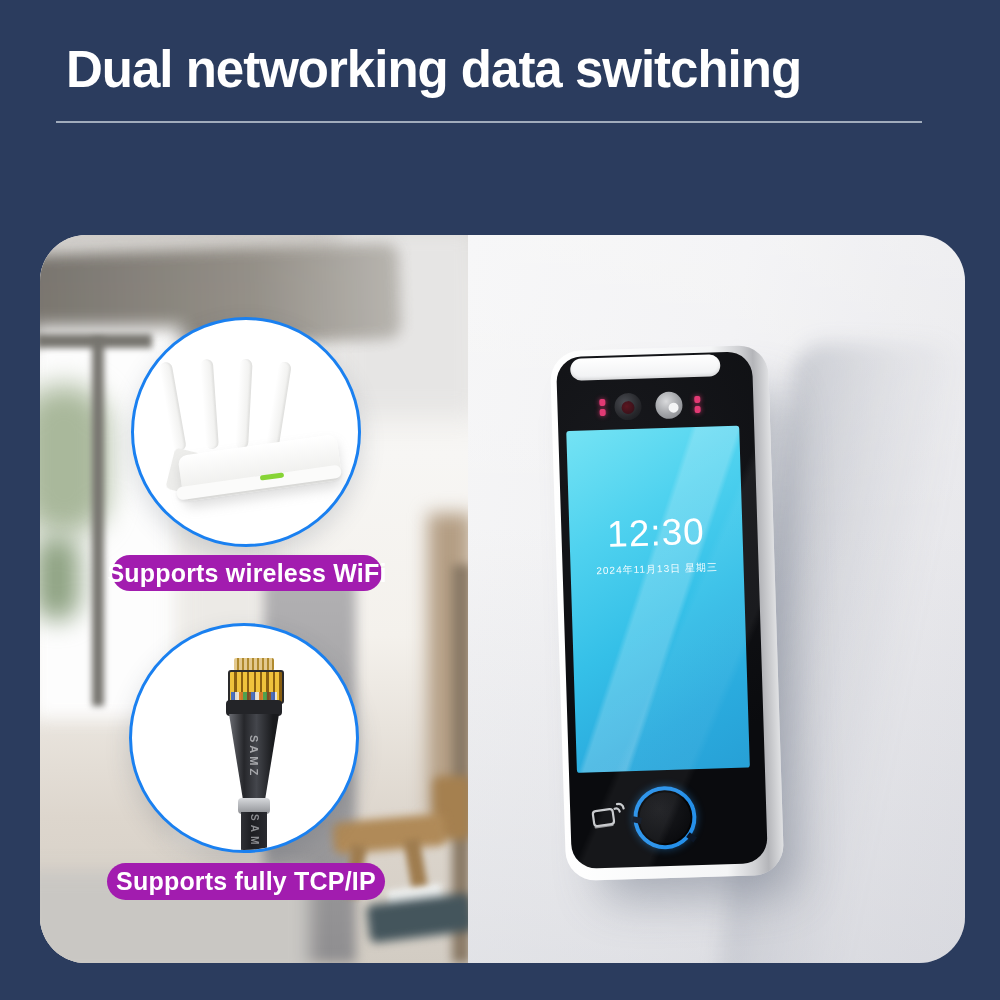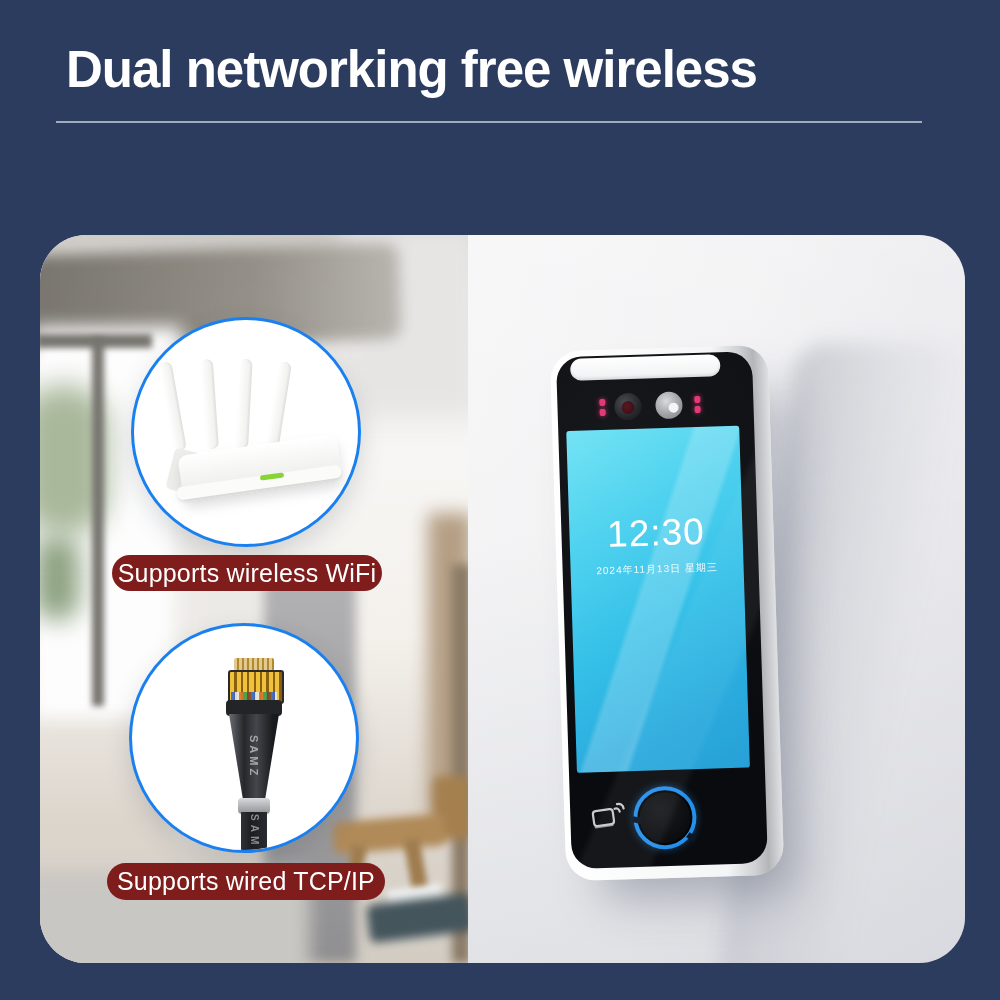--- a/index.html
+++ b/index.html
@@ -36,21 +36,21 @@
   .ph-chairleg1{left:308px;top:610px;width:15px;height:52px;background:#9f7c4e;filter:blur(3px);transform:rotate(8deg);}
   .ph-chairleg2{left:368px;top:604px;width:16px;height:54px;background:#9f7c4e;filter:blur(3px);transform:rotate(-10deg);}
   .ph-rug{left:-20px;top:636px;width:290px;height:110px;background:#c9c7c3;filter:blur(9px);}
   .ph-paper{left:348px;top:652px;width:54px;height:20px;background:#eef0ef;filter:blur(3px);transform:rotate(-8deg);}
   .ph-teal{left:328px;top:664px;width:104px;height:38px;background:#44555c;filter:blur(5px);transform:rotate(-7deg);border-radius:6px;}
 
   
   .feat-circle{border-radius:50%;background:#ffffff;border:3px solid #1a80f0;overflow:hidden;box-shadow:0 10px 24px rgba(60,70,90,.18);}
   .circle-wifi{left:91px;top:82px;width:224px;height:224px;}
   .circle-eth{left:89px;top:388px;width:224px;height:224px;}
-  .badge{background:#7f1d1d;border-radius:19px;color:#ffffff;font-size:25px;font-weight:400;display:flex;align-items:center;justify-content:center;letter-spacing:.2px;white-space:nowrap;}
+  .badge{background:#a21caf;border-radius:19px;color:#ffffff;font-size:25px;font-weight:700;display:flex;align-items:center;justify-content:center;letter-spacing:.2px;white-space:nowrap;}
   .badge-wifi{left:72px;top:320px;width:270px;height:36px;}
   .badge-eth{left:67px;top:628px;width:278px;height:37px;}
 
   
   .antenna{position:absolute;width:13px;height:90px;background:linear-gradient(90deg,#ffffff,#eeeeec);border-radius:7px;box-shadow:inset -2px 0 2px rgba(0,0,0,.06);transform-origin:50% 100%;}
   .router-body{position:absolute;left:46px;top:125px;width:160px;height:46px;border-radius:9px;background:linear-gradient(180deg,#ffffff,#f1f1ef 65%,#e7e7e5);transform:rotate(-8deg);box-shadow:0 7px 12px rgba(140,140,140,.28);}
   .router-edge{position:absolute;left:42px;top:156px;width:166px;height:13px;border-radius:6px;background:#fbfbfa;transform:rotate(-8deg);box-shadow:0 2px 3px rgba(0,0,0,.08);}
   .router-wedge{position:absolute;left:36px;top:130px;width:26px;height:42px;background:#ededeb;transform:rotate(14deg);border-radius:5px;filter:blur(.5px);}
   .router-led{position:absolute;left:126px;top:154px;width:24px;height:5px;border-radius:3px;background:#86d435;transform:rotate(-8deg);}
 
@@ -92,21 +92,21 @@
       background:radial-gradient(circle at 40% 35%,#1a1b1f 0%,#0b0c0f 70%);
       box-shadow:0 0 9px rgba(37,144,234,.45),inset 0 0 0 2px rgba(0,0,0,.65);}
   .fp-gap1{position:absolute;left:-5px;top:26px;width:9px;height:6px;background:#0c1626;transform:rotate(14deg);}
   .fp-gap2{position:absolute;right:-3px;bottom:4px;width:9px;height:6px;background:#0c1626;transform:rotate(38deg);}
 </style>
 </head>
 <body>
 
 <div class="stage">
 
-  <div class="abs title">Dual networking free wireless</div>
+  <div class="abs title">Dual networking data switching</div>
   <div class="abs divider"></div>
   <div class="abs desc">
   </div>
 
   <div class="abs collage">
 
     <div class="leftphoto">
       <div class="blur ph-base"></div>
       <div class="blur ph-ceilr"></div>
       <div class="blur ph-beam"></div>
@@ -148,21 +148,21 @@
         <div class="eth-shoulder"></div>
         <div class="eth-body">
           <span>SAMZ</span>
         </div>
         <div class="eth-collar"></div>
         <div class="eth-cable">
           <span>SAM</span>
         </div>
       </div>
       <div class="abs badge badge-eth">
-        <span>Supports wired TCP/IP</span>
+        <span>Supports fully TCP/IP</span>
       </div>
     </div>
 
     <div class="rightphoto">
       <div class="blur wall-base"></div>
       <div class="abs dev-shadow"></div>
       <div class="blur wall-dim"></div>
 
       <div class="abs device">
         <div class="face">

